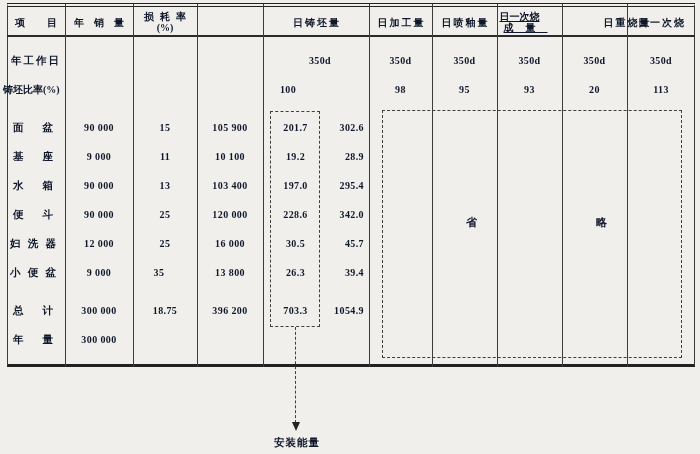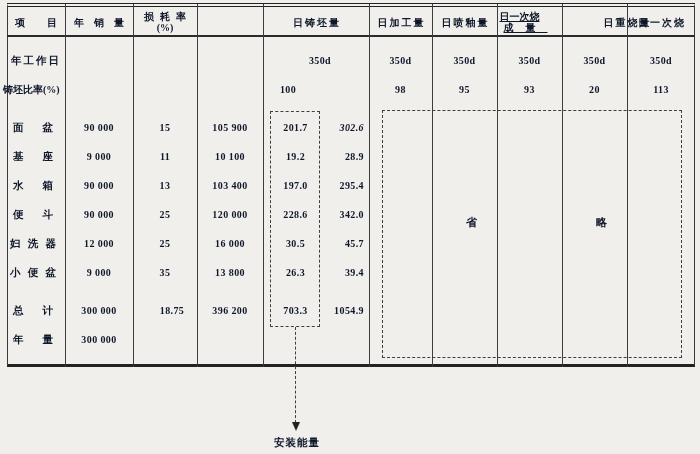--- a/index.html
+++ b/index.html
@@ -132,21 +132,21 @@
     </div>
   <div id="rows">
       <div class="row-label justify" style="left: 13px; width: 40px; top: 121px;">
         <span>面</span>
         <span>盆</span>
       </div>
       <div class="cell" style="left: 65px; width: 68px; top: 121px;">90 000</div>
       <div class="cell" style="left: 133px; width: 64px; top: 121px;">15</div>
       <div class="cell" style="left: 197px; width: 66px; top: 121px;">105 900</div>
       <div class="cell" style="left: 271px; width: 49px; top: 121px;">201.7</div>
-      <div class="cell right" style="left: 318px; width: 46px; top: 121px; font-style: italic;">302.6</div>
+      <div class="cell right" style="left: 318px; width: 46px; top: 121px;">302.6</div>
       <div class="row-label justify" style="left: 13px; width: 40px; top: 150px;">
         <span>基</span>
         <span>座</span>
       </div>
       <div class="cell" style="left: 65px; width: 68px; top: 150px;">9 000</div>
       <div class="cell" style="left: 133px; width: 64px; top: 150px;">11</div>
       <div class="cell" style="left: 197px; width: 66px; top: 150px;">10 100</div>
       <div class="cell" style="left: 271px; width: 49px; top: 150px;">19.2</div>
       <div class="cell right" style="left: 318px; width: 46px; top: 150px;">28.9</div>
       <div class="row-label justify" style="left: 13px; width: 40px; top: 179px;">
@@ -176,30 +176,30 @@
       <div class="cell" style="left: 133px; width: 64px; top: 237px;">25</div>
       <div class="cell" style="left: 197px; width: 66px; top: 237px;">16 000</div>
       <div class="cell" style="left: 271px; width: 49px; top: 237px;">30.5</div>
       <div class="cell right" style="left: 318px; width: 46px; top: 237px;">45.7</div>
       <div class="row-label justify" style="left: 10px; width: 46px; top: 266px;">
         <span>小</span>
         <span>便</span>
         <span>盆</span>
       </div>
       <div class="cell" style="left: 65px; width: 68px; top: 266px;">9 000</div>
-      <div class="cell" style="left: 133px; width: 64px; top: 266px;">35</div>
+      <div class="cell" style="left: 127px; width: 64px; top: 266px;">35</div>
       <div class="cell" style="left: 197px; width: 66px; top: 266px;">13 800</div>
       <div class="cell" style="left: 271px; width: 49px; top: 266px;">26.3</div>
       <div class="cell right" style="left: 318px; width: 46px; top: 266px;">39.4</div>
       <div class="row-label justify" style="left: 13px; width: 40px; top: 304px;">
         <span>总</span>
         <span>计</span>
       </div>
       <div class="cell" style="left: 65px; width: 68px; top: 304px;">300 000</div>
-      <div class="cell" style="left: 133px; width: 64px; top: 304px; margin-left: 7px;">18.75</div>
+      <div class="cell" style="left: 133px; width: 64px; top: 304px;">18.75</div>
       <div class="cell" style="left: 197px; width: 66px; top: 304px;">396 200</div>
       <div class="cell" style="left: 271px; width: 49px; top: 304px;">703.3</div>
       <div class="cell right" style="left: 318px; width: 46px; top: 304px;">1054.9</div>
       <div class="row-label justify" style="left: 13px; width: 40px; top: 333px;">
         <span>年</span>
         <span>量</span>
       </div>
       <div class="cell" style="left: 65px; width: 68px; top: 333px;">300 000</div>
     </div>
 

